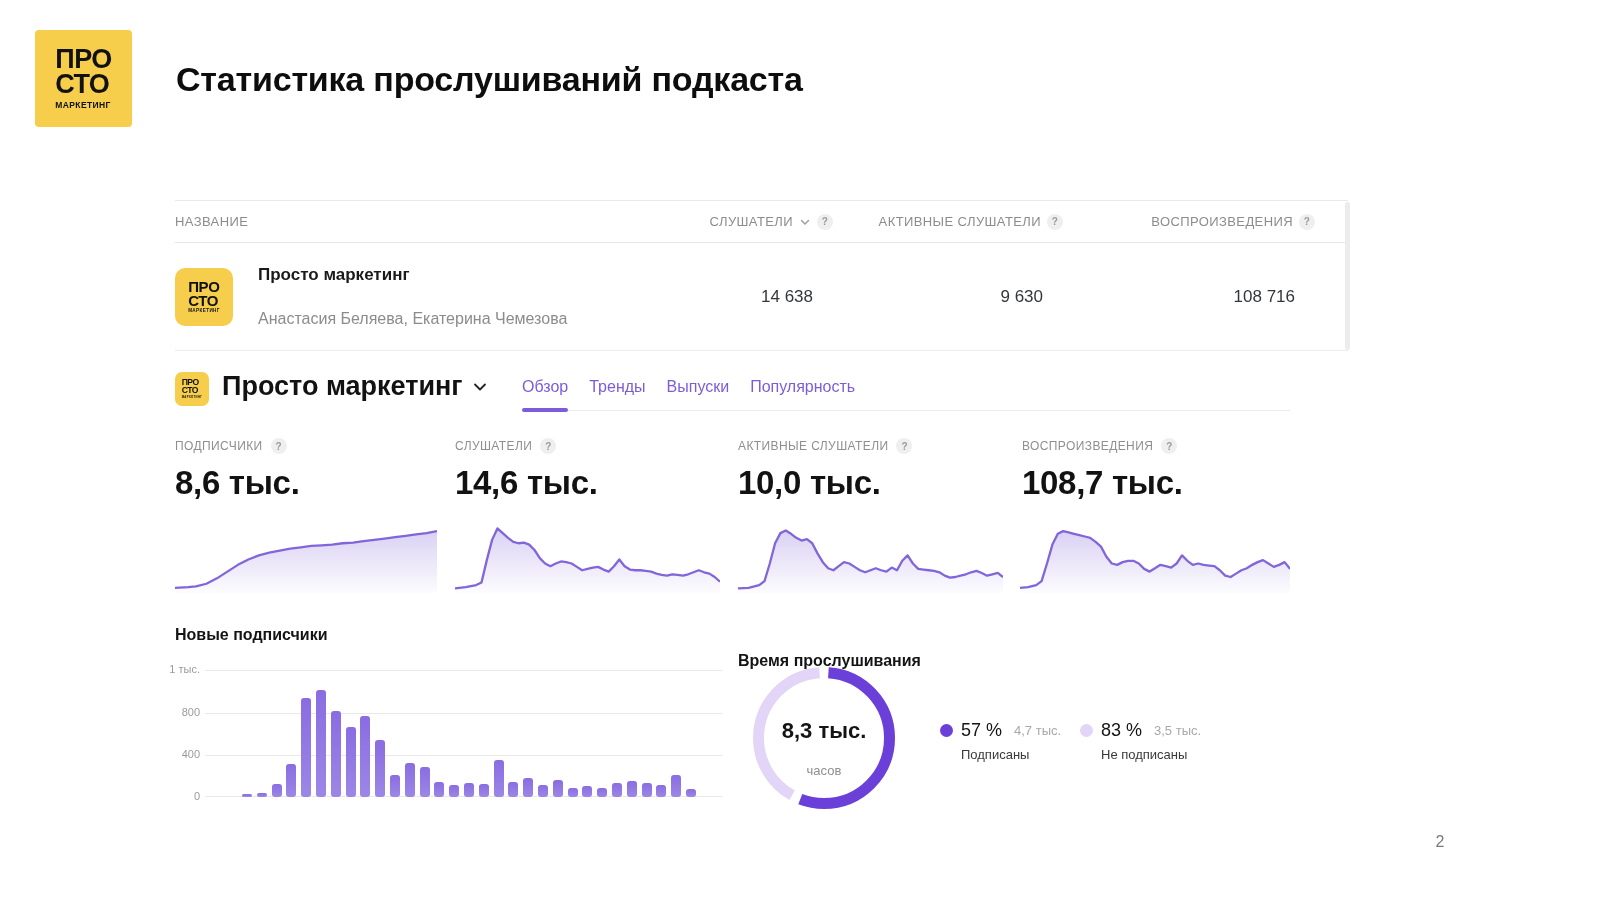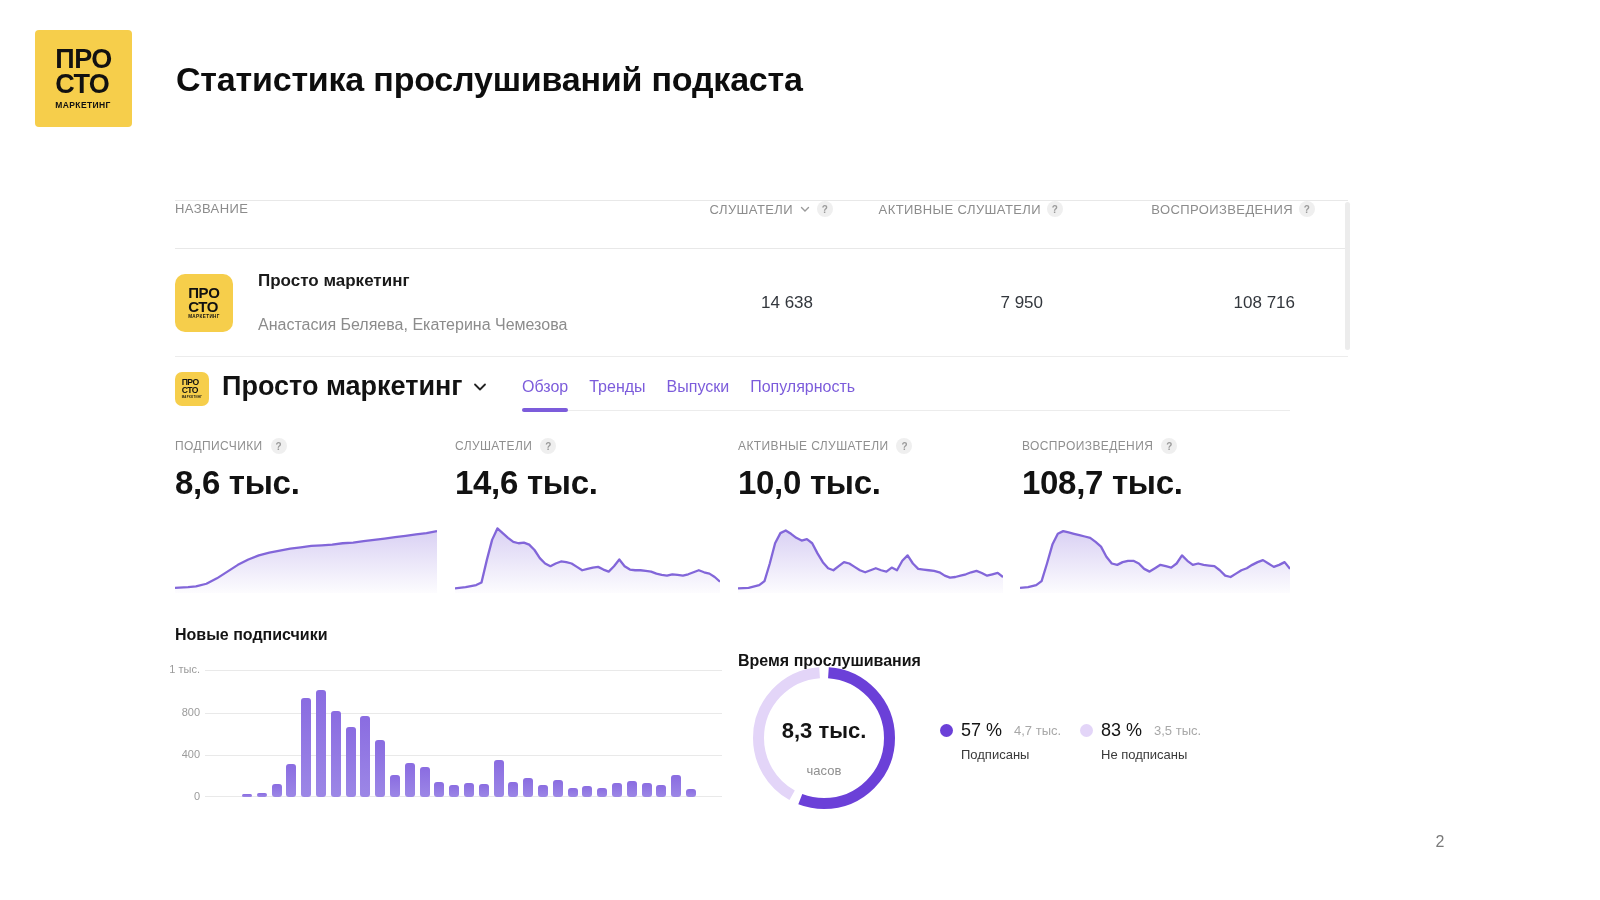--- a/index.html
+++ b/index.html
@@ -24,21 +24,21 @@
   .thumb .l1{font-size:15px;letter-spacing:-0.3px;}
   .thumb .l3{font-size:4.6px;margin-top:1px;}
   .logo-mini{position:absolute;left:175px;top:372px;width:34px;height:34px;border-radius:7px;}
   .logo-mini .l1{font-size:8.6px;}
   .logo-mini .l3{font-size:2.8px;margin-top:1px;}
 
   .page-title{position:absolute;left:176px;top:60px;font-size:34px;font-weight:700;color:#0d0d0d;letter-spacing:-0.2px;}
 
   
   .table{position:absolute;left:175px;top:200px;width:1173px;}
-  .t-head{display:flex;align-items:flex-start;height:49px;border-top:1px solid var(--line);border-bottom:1px solid var(--line);}
+  .t-head{display:flex;align-items:center;height:43px;border-top:1px solid var(--line);border-bottom:1px solid var(--line);}
   .th{font-size:13px;color:var(--gray);letter-spacing:0.4px;}
   .col-name{width:483px;}
   .col-l{width:175px;}
   .col-a{width:230px;}
   .col-p{width:252px;}
   .th-num{display:flex;align-items:center;justify-content:flex-end;gap:6px;}
   .help{display:inline-flex;align-items:center;justify-content:center;width:16px;height:16px;border-radius:50%;
     background:#EFEFEF;color:#9a9a9a;font-size:10px;font-weight:700;flex:0 0 16px;}
   .chev-s{display:inline-block;width:12px;height:12px;}
   .t-row{display:flex;align-items:center;height:108px;border-bottom:1px solid #ECECEC;}
@@ -136,21 +136,21 @@
             <span class="l1">СТО</span>
             <span class="l3">МАРКЕТИНГ</span>
           </div>
         </div>
         <div>
           <div class="r-title">Просто маркетинг</div>
           <div class="r-sub">Анастасия Беляева, Екатерина Чемезова</div>
         </div>
       </div>
       <div class="td-num col-l">14 638</div>
-      <div class="td-num col-a">7 950</div>
+      <div class="td-num col-a">9 630</div>
       <div class="td-num col-p">108 716</div>
     </div>
     <div class="t-scroll"></div>
   </div>
 
   <div class="logo logo-mini">
     <div class="logo-inner">
       <span class="l1">ПРО</span>
       <span class="l1">СТО</span>
       <span class="l3">МАРКЕТИНГ</span>

